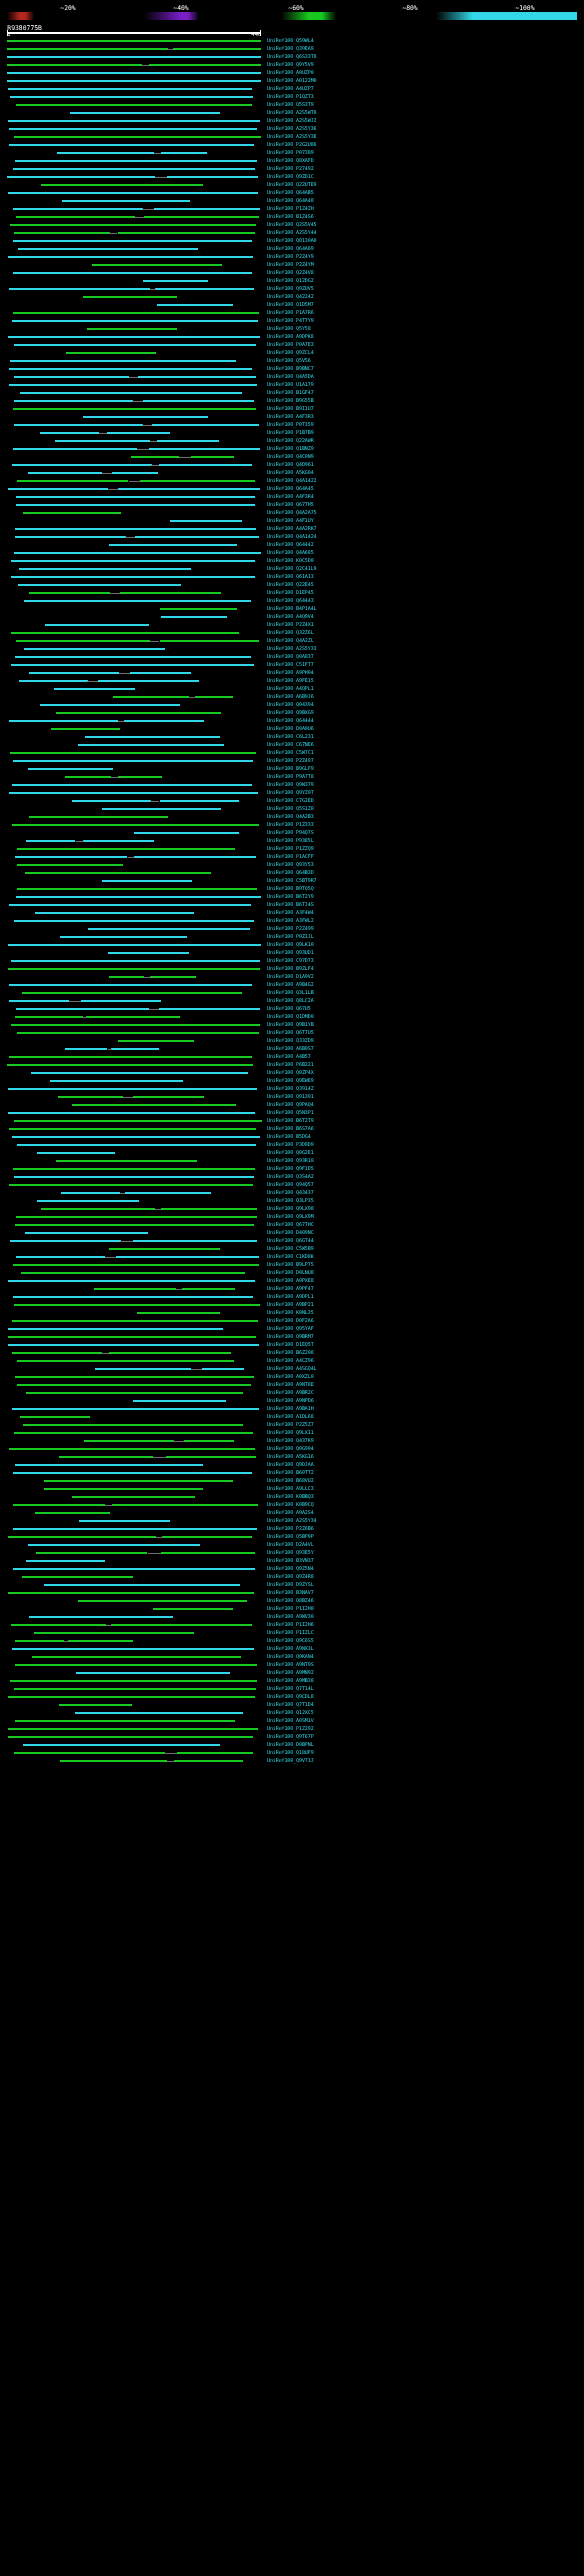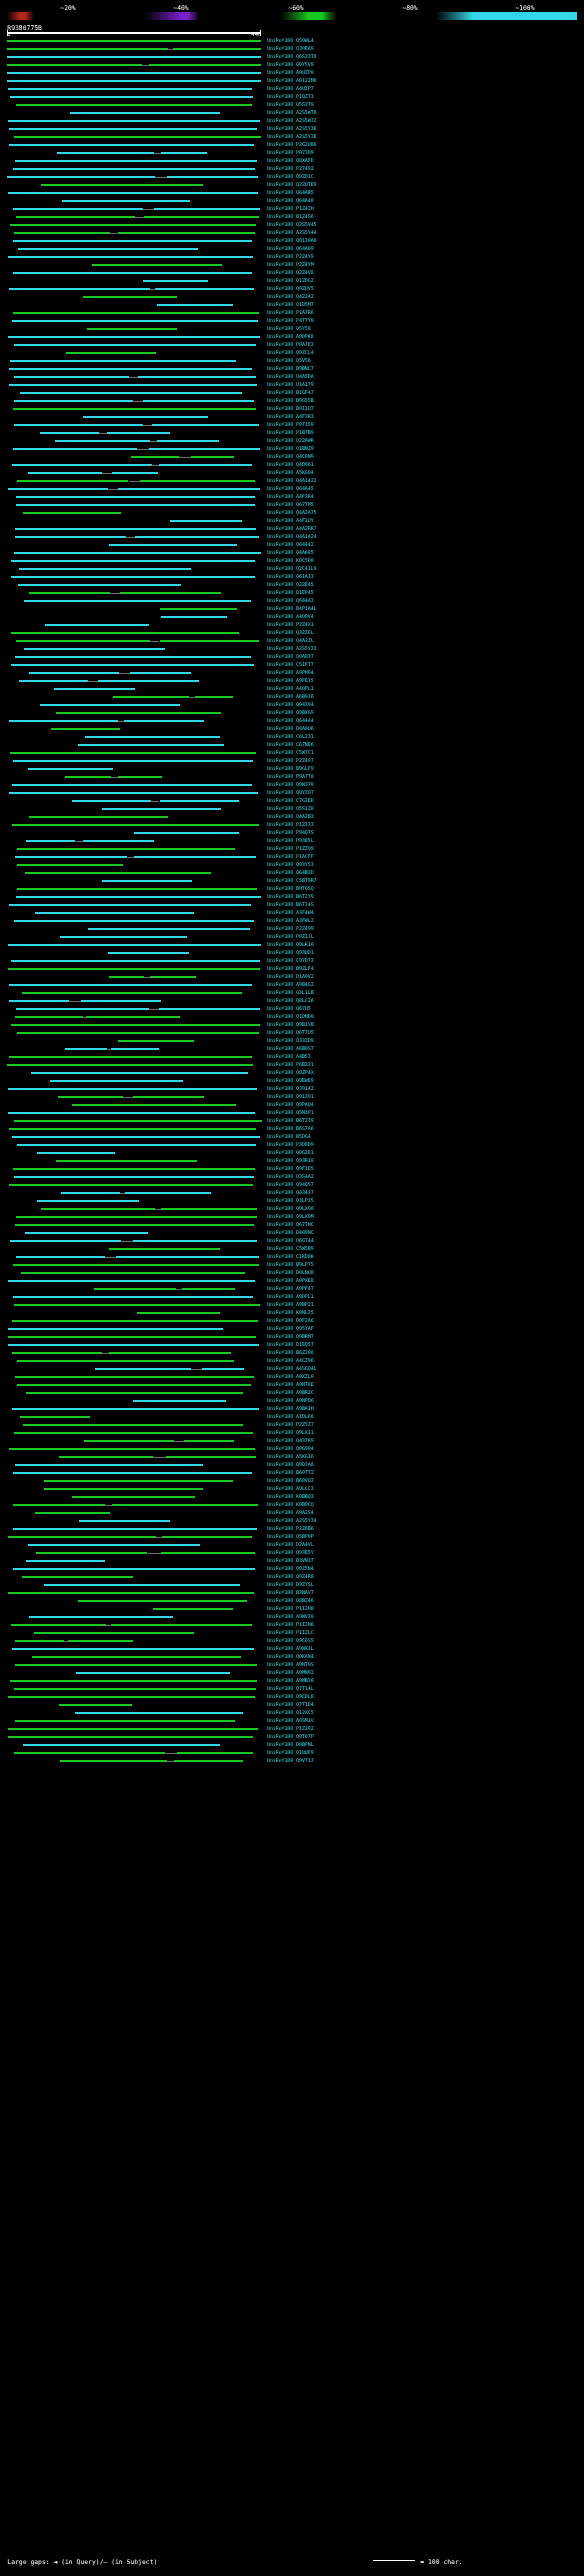--- a/index.html
+++ b/index.html
@@ -1466,20 +1466,15 @@
       <div class="row">
         <div class="track">
           <div class="seg" style="left: 53px; width: 107px; background: rgb(24, 200, 30);"></div>
           <div class="seg" style="left: 167px; width: 69px; background: rgb(24, 200, 30);"></div>
           <div class="conn" style="left: 160px; width: 7.3px;"></div>
         </div>
         <div class="lbl">UniRef100_Q9V73J</div>
       </div>
     </div>
 
-  <div class="footer">
-    <div class="ftext">Large gaps: ◄ (in Query)/– (in Subject)</div>
-    <div class="scale"></div>
-    <div class="stext">= 100 char.</div>
-  </div>
 
 </div>
 
 
 </body></html>

